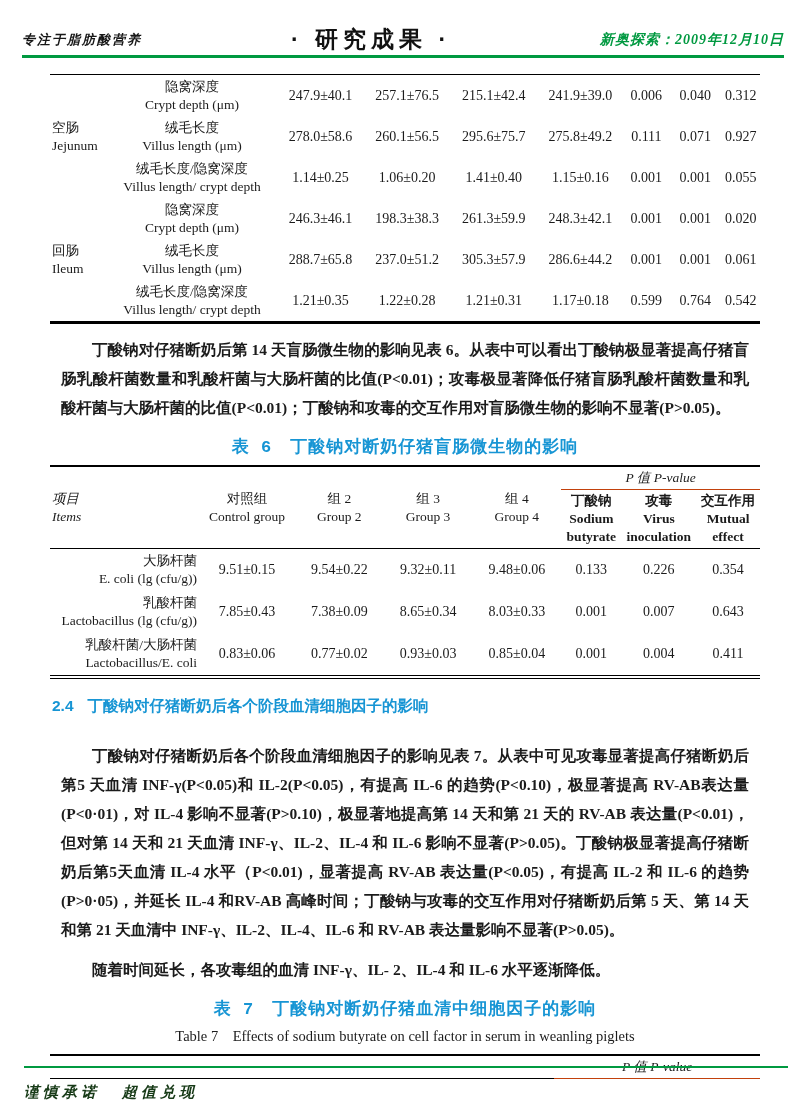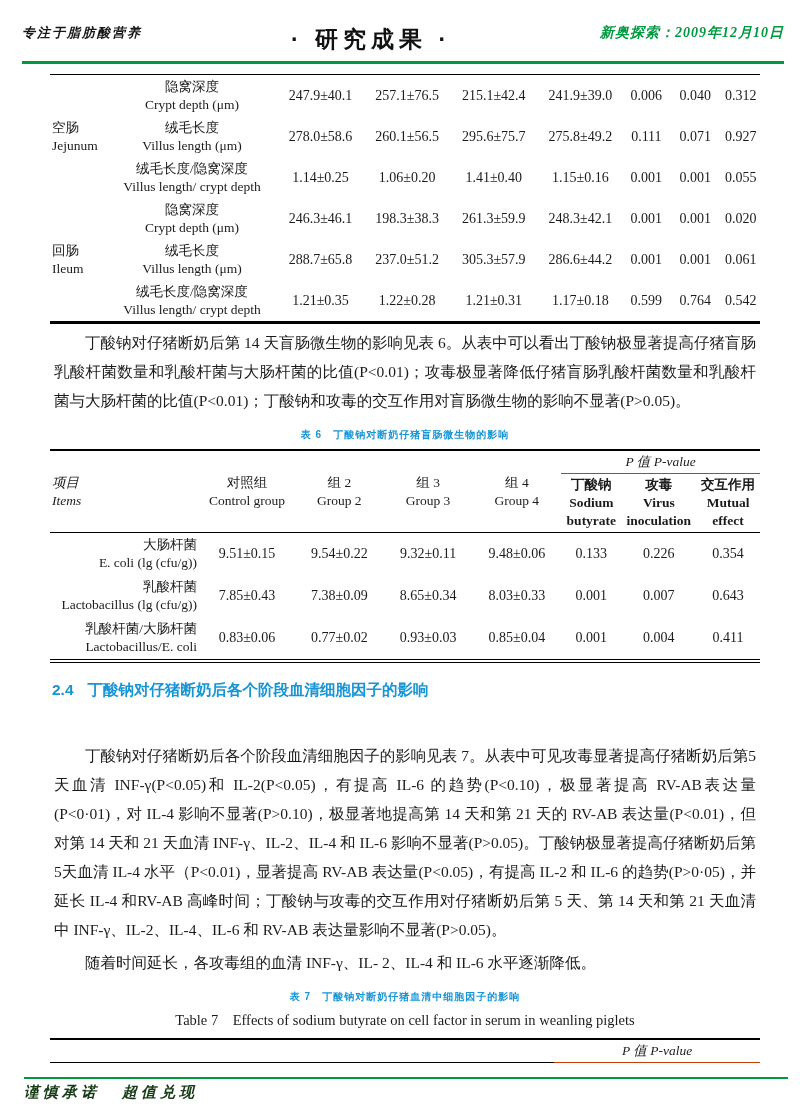--- a/index.html
+++ b/index.html
@@ -1,20 +1,20 @@
 <!DOCTYPE html>
 <html><head>
 <meta charset="utf-8">
 <style>
   html,body{margin:0;padding:0;background:#ffffff;}
   .page{width:800px;height:1108px;position:relative;background:#fff;overflow:hidden;
         font-family:"Liberation Serif","DejaVu Serif",serif;color:#1b1b1b;}
   
-  .hdr{position:absolute;top:24px;left:22px;right:16px;display:flex;align-items:flex-start;
-       justify-content:space-between;padding-bottom:6px;border-bottom:3px solid #009940;}
+  .hdr{position:absolute;top:24px;left:22px;right:16px;display:flex;align-items:center;
+       justify-content:space-between;border-bottom:3px solid #009940;}
   .hdr-left{font-size:13px;font-weight:bold;font-style:italic;letter-spacing:2px;color:#171717;}
   .hdr-center{font-family:"Liberation Sans","DejaVu Sans",sans-serif;font-weight:bold;
        font-size:23px;letter-spacing:5px;color:#111;}
   .hdr-right{font-size:14px;font-weight:bold;font-style:italic;letter-spacing:1px;color:#009940;}
   
   .main{position:absolute;top:74px;left:50px;width:710px;}
   
   table{width:100%;border-collapse:collapse;table-layout:fixed;font-size:13.5px;line-height:18px;}
   td,th{padding:1px 2px;font-weight:normal;vertical-align:middle;}
   .vcell{text-align:center;font-size:14px;}
@@ -29,28 +29,28 @@
   .t6 thead{border-bottom:1px solid #000;}
   th.pspan{border-bottom:1px solid #c2410c;text-align:center;height:20px;font-style:italic;}
   .hrow2 th{height:56px;text-align:center;font-weight:bold;}
   .t6 tbody td{height:40px;}
   .thl{text-align:left;font-style:italic;}
   .thc{text-align:center;}
   
   .sec{display:flex;gap:14px;align-items:baseline;color:#1795d4;
        font-family:"Liberation Sans","DejaVu Sans",sans-serif;font-weight:bold;font-size:15.5px;}
   .sec23{margin:16px 0 7px 2px;}
-  .sec24{margin:17px 0 40px 2px;}
-  .para{font-size:15.5px;line-height:29px;text-align:justify;text-indent:2em;margin:4px;}
-  
-  .tt-cn{color:#1795d4;font-family:Liberation Sans, sans-serif;font-weight:bold;
-         font-size:10px;text-align:center;margin:13px 0 7px 0;letter-spacing:1px;}
+  .sec24{margin:17px 0 24px 2px;}
+  .para{font-size:15.5px;line-height:29px;text-align:justify;text-indent:2em;margin:11px;font-weight:bold;}
+  
+  .tt-cn{color:#1795d4;font-family:Liberation Mono, monospace;font-weight:bold;
+         font-size:17px;text-align:center;margin:13px 0 7px 0;letter-spacing:1px;}
   .tt-en{font-size:14.5px;text-align:center;margin:0 0 8px 0;}
   
-  .ftr{position:absolute;left:24px;right:12px;bottom:6px;border-top:2px solid #009940;padding-top:4px;}
+  .ftr{position:absolute;left:24px;right:12px;bottom:6px;border-top:2px solid #009940;padding-top:15px;}
   .ftr-slogan{font-size:15px;font-weight:bold;font-style:italic;letter-spacing:4px;color:#173a17;}
   .sp{display:inline-block;width:22px;}
 </style>
 </head>
 <body>
 
 <div class="page">
 
   <div class="hdr">
     <span class="hdr-left">专注于脂肪酸营养</span>

